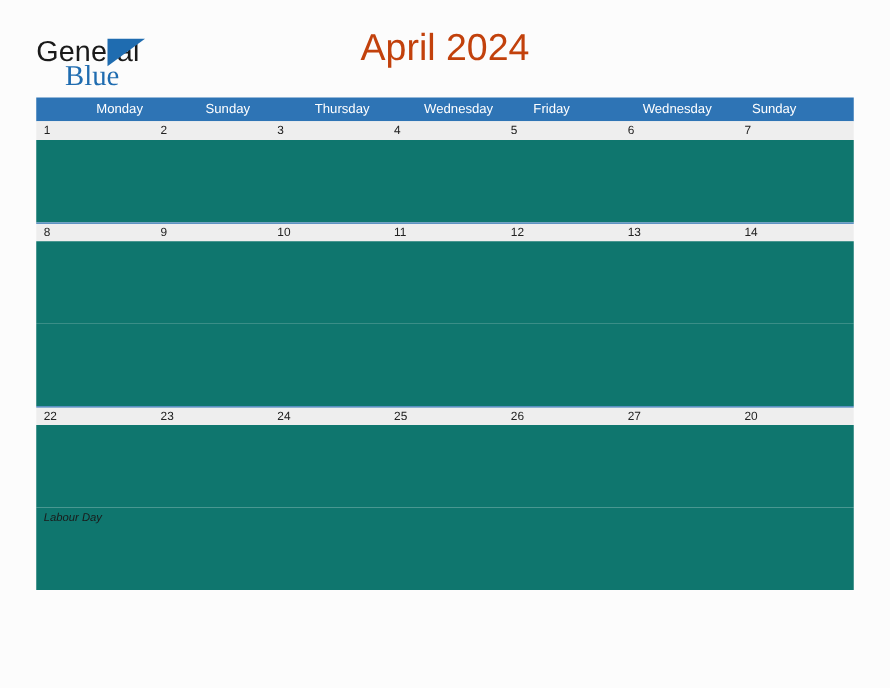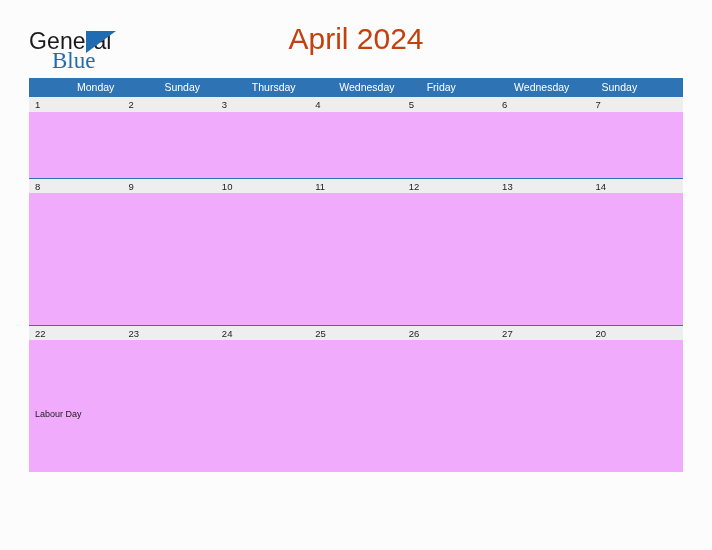--- a/index.html
+++ b/index.html
@@ -136,21 +136,22 @@
     padding-left: 6px;
     font-family: "Liberation Sans", sans-serif;
     white-space: nowrap;
     overflow: hidden;
   }
 
   .week-body {
     display: flex;
     width: 100%;
     height: 66px;
-    background: #f0abfc;
+    background: #0f766e;
+    font-style: italic;
   }
   .body-cell {
     flex: 1 1 0;
     padding-left: 6px;
     padding-top: 2px;
     overflow: hidden;
   }
   .event {
     font-size: 9px;
     line-height: 12px;

